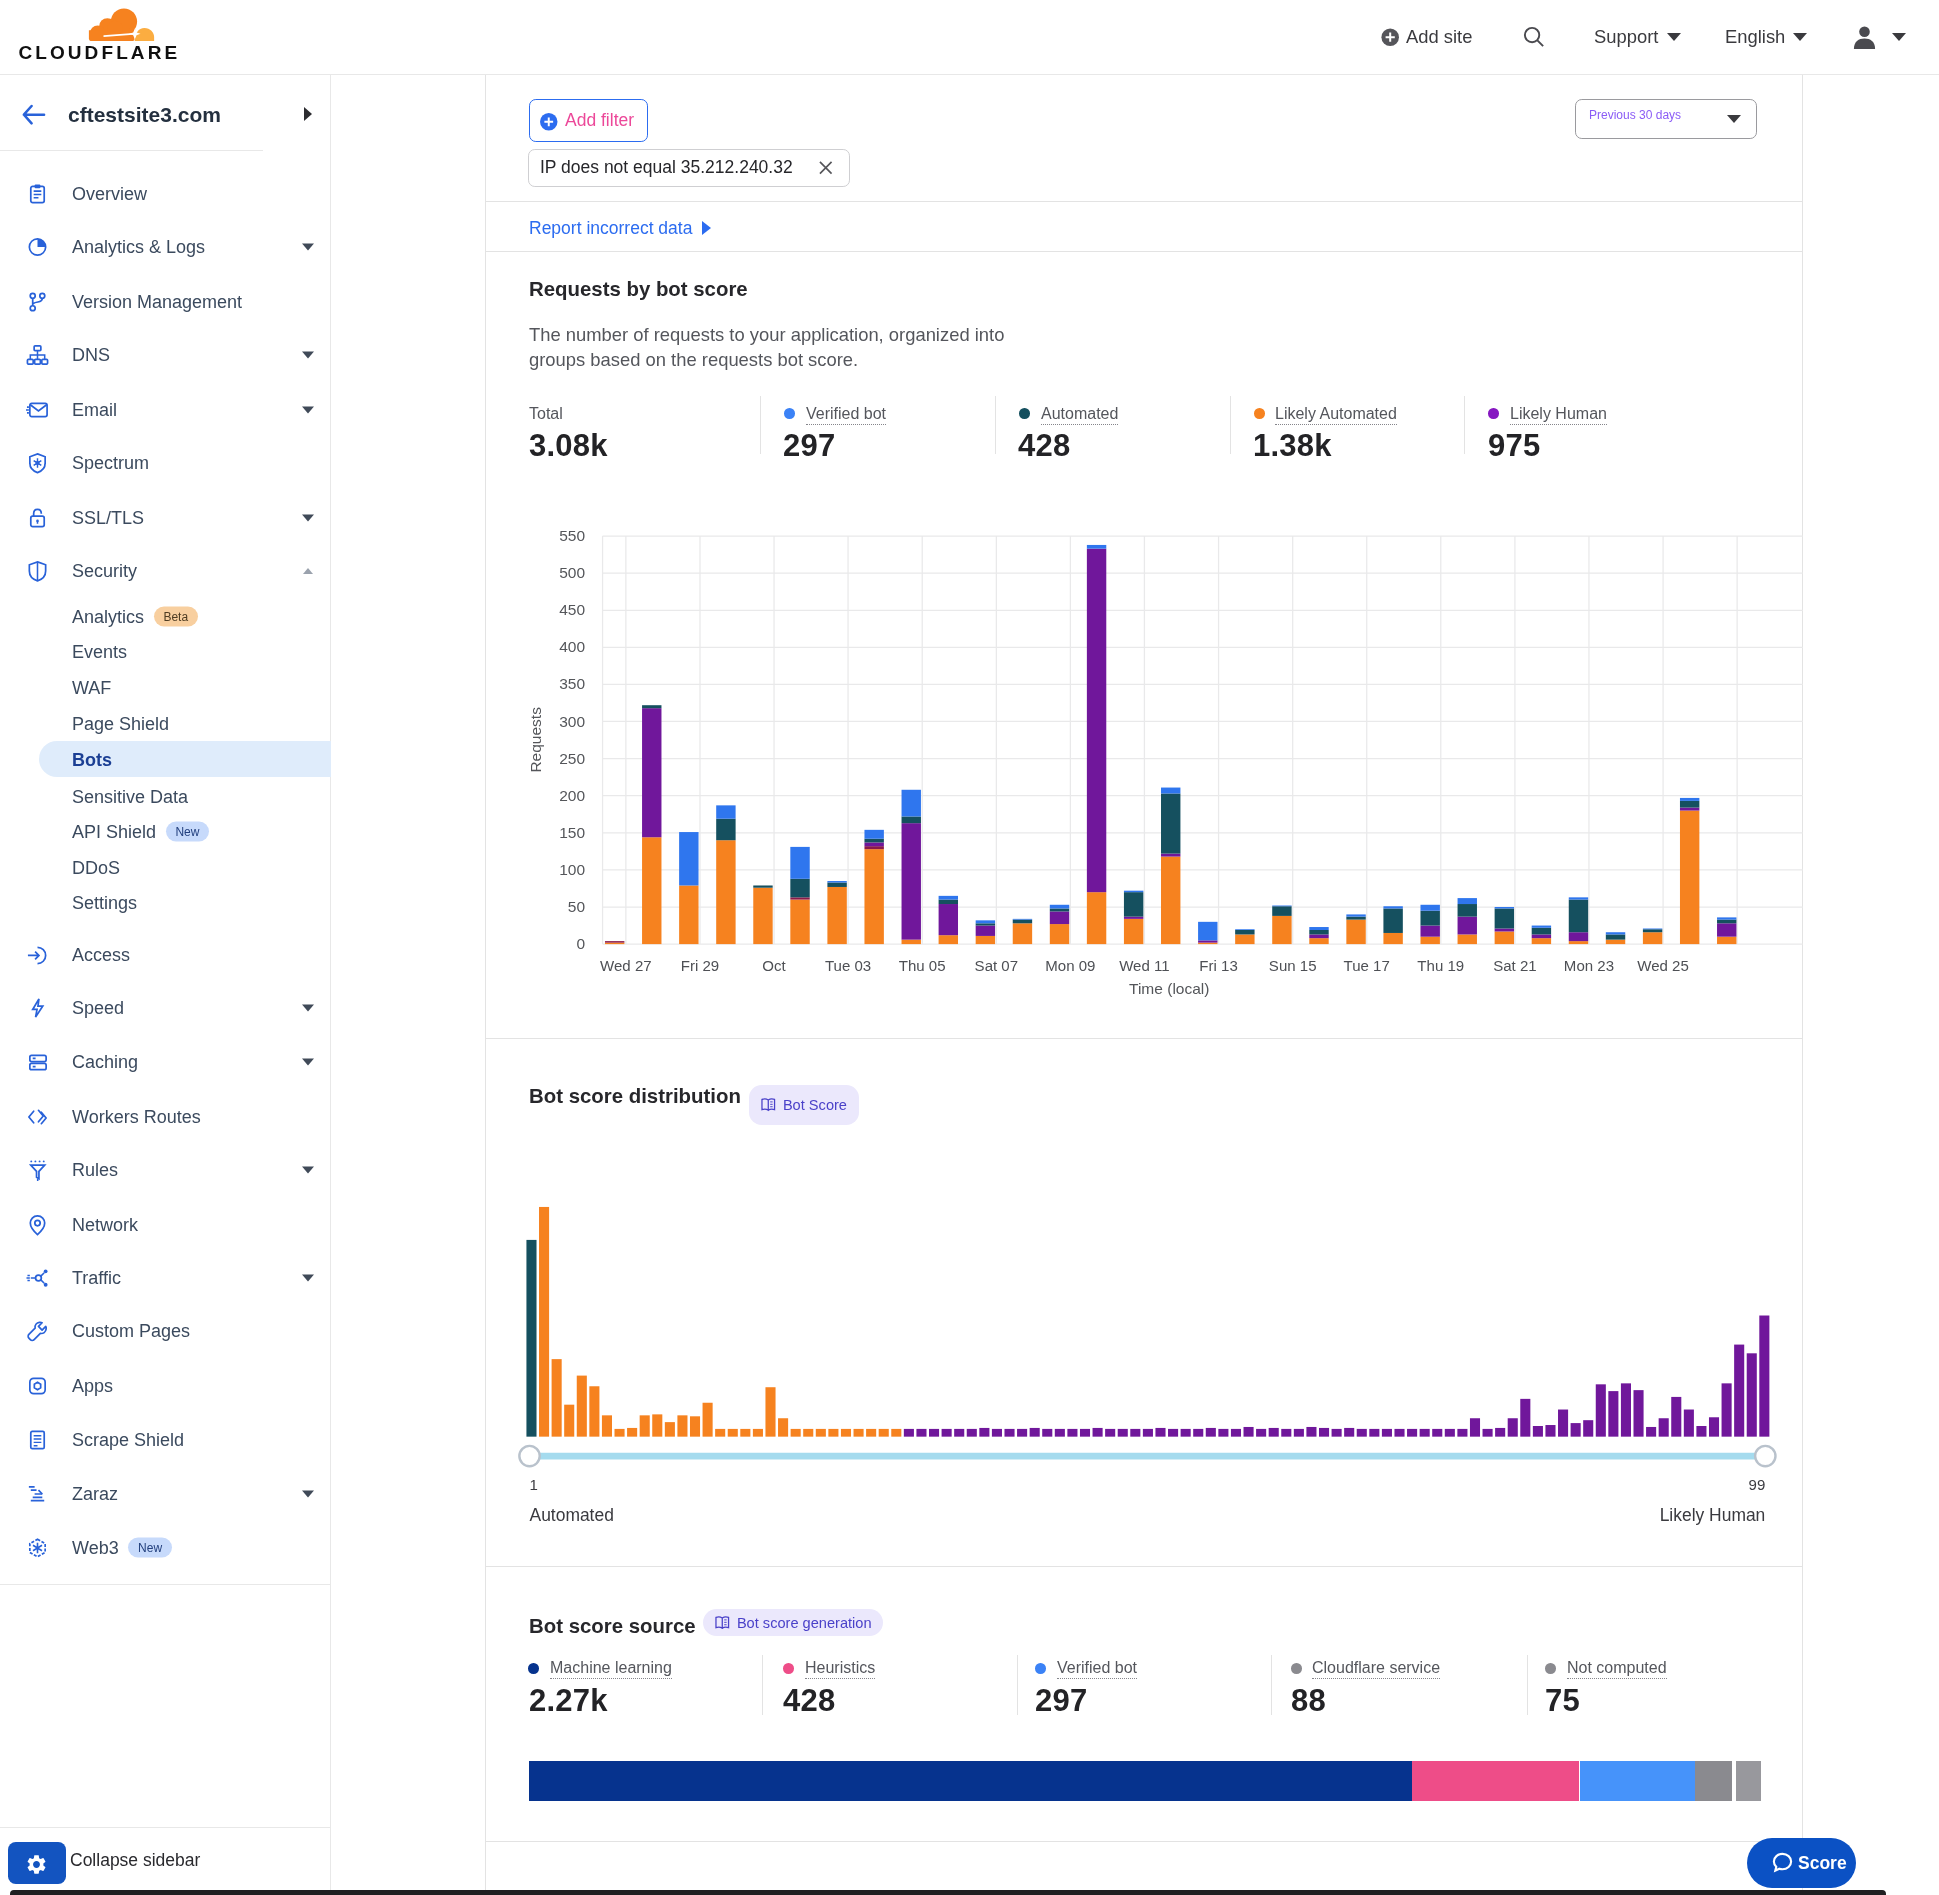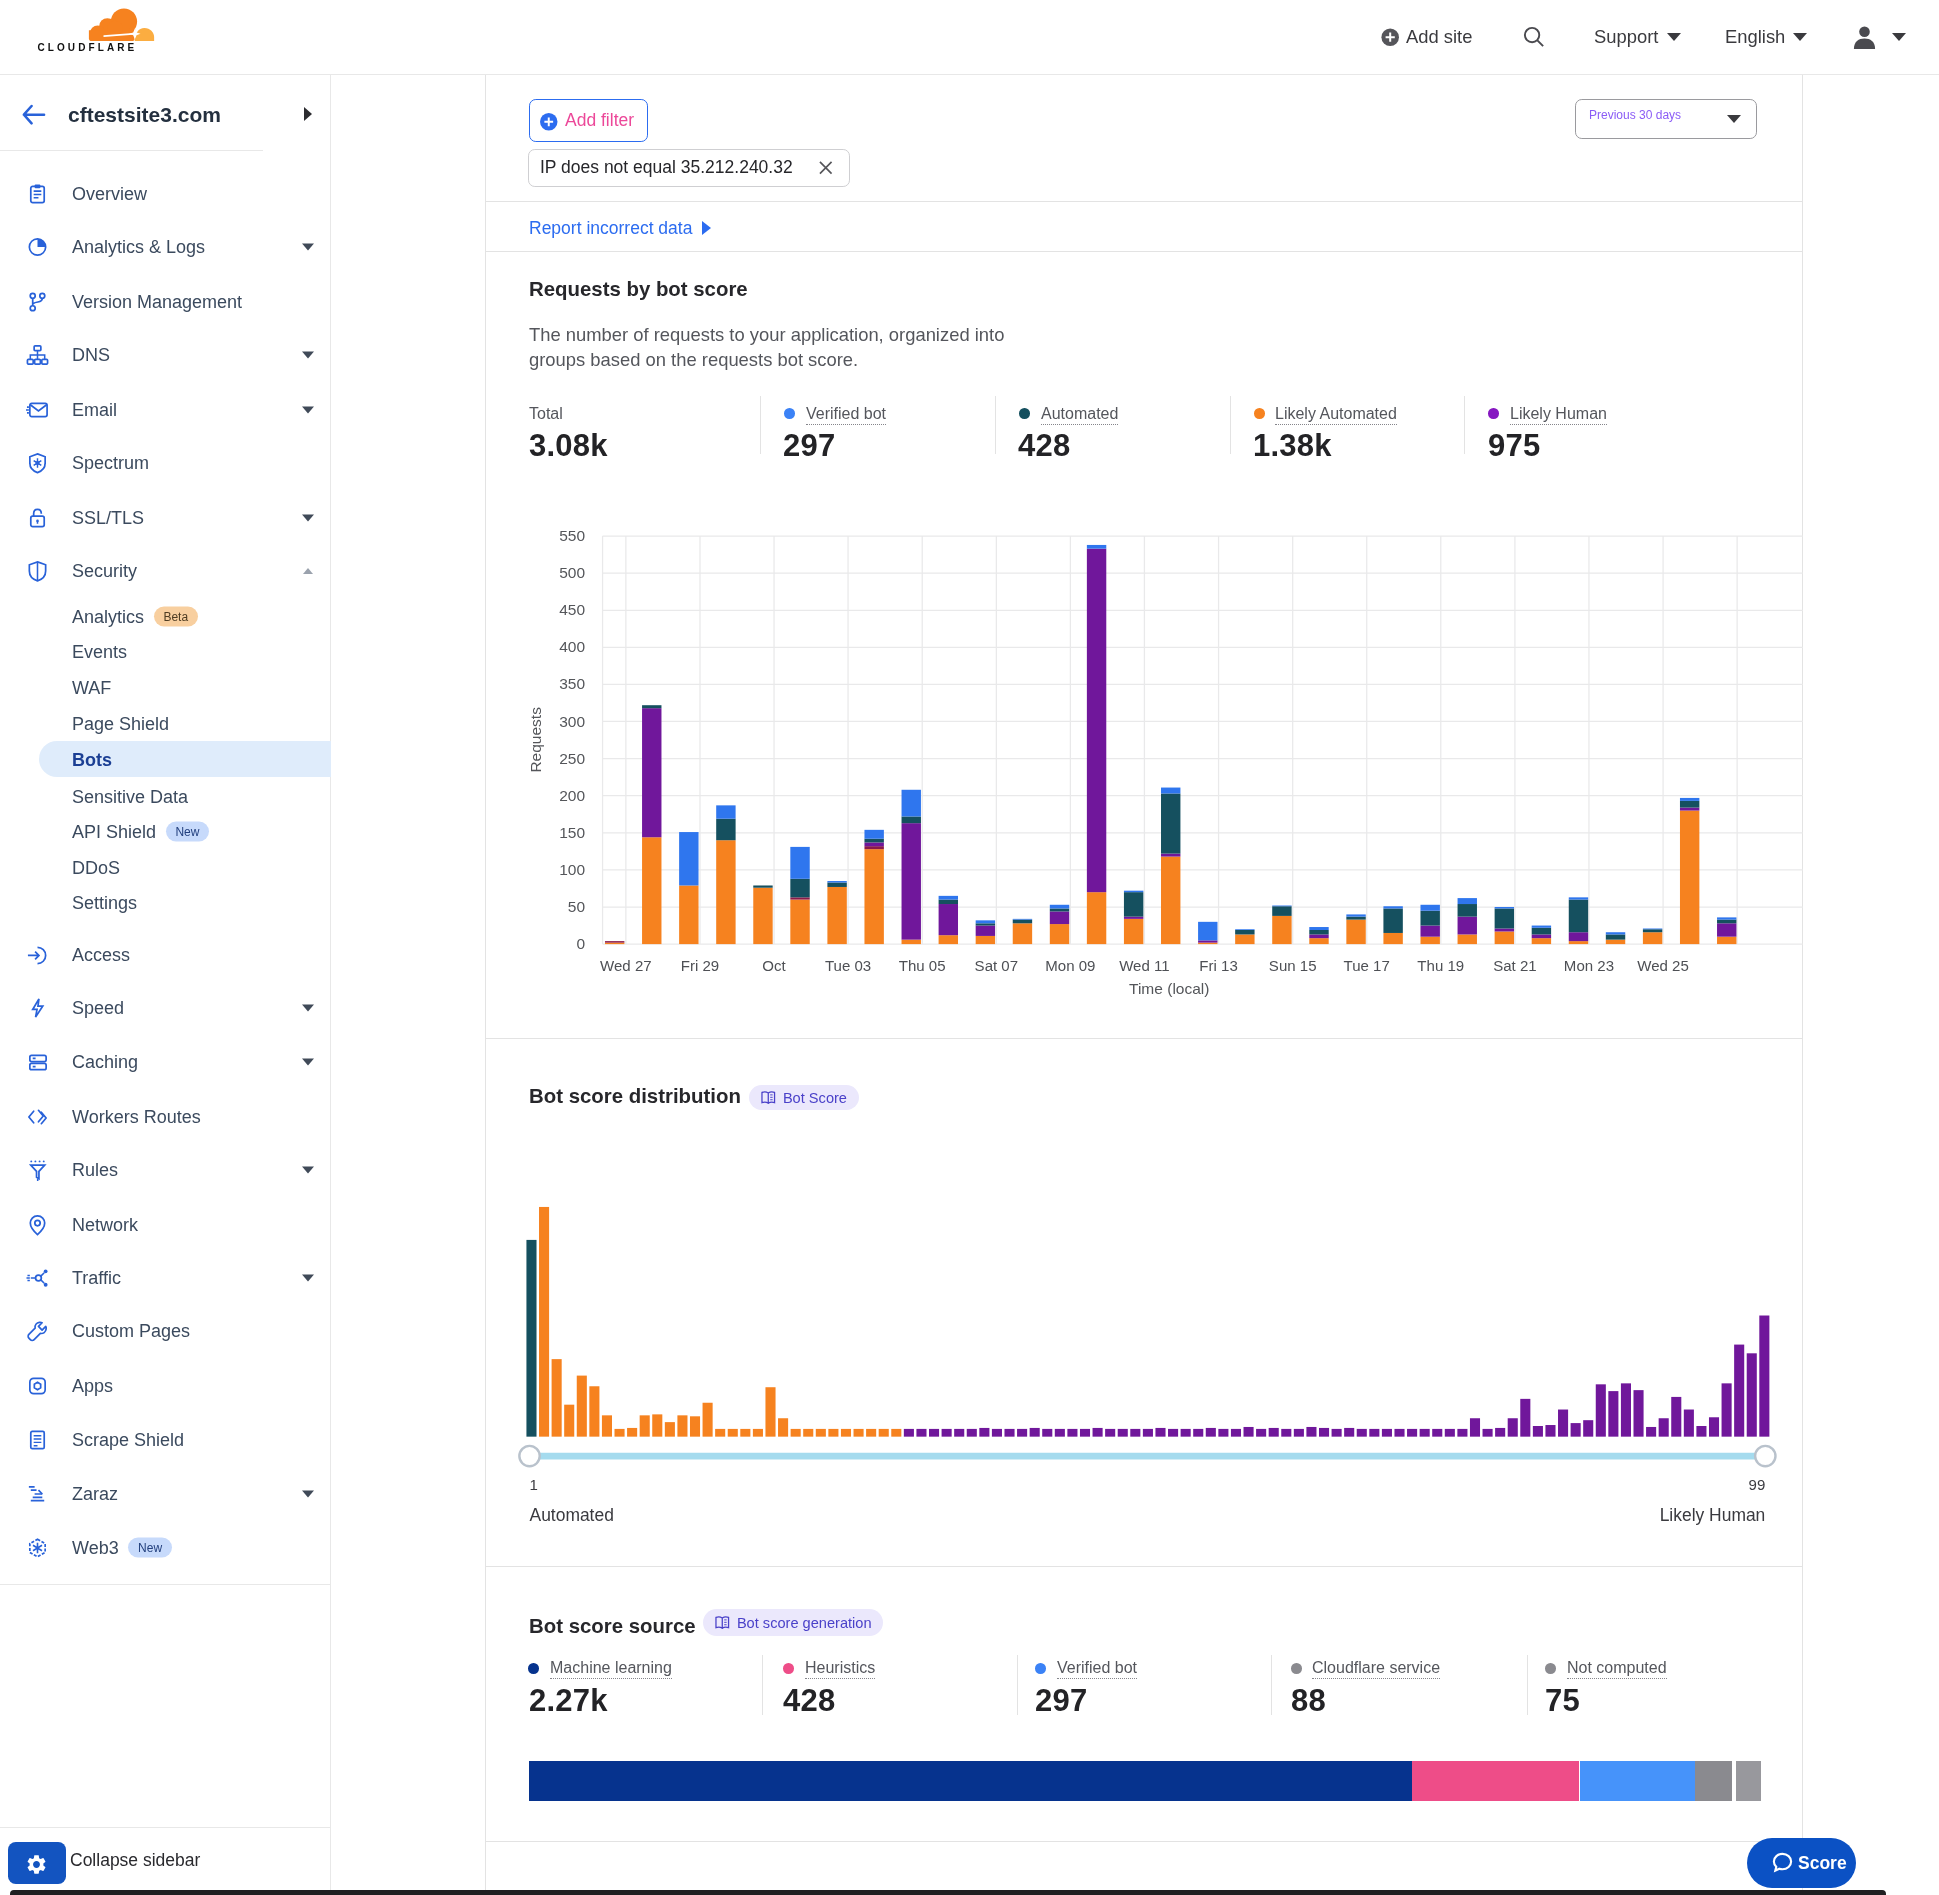--- a/index.html
+++ b/index.html
@@ -20,38 +20,38 @@
 .pill-sel{position:absolute;left:39px;width:292px;height:36px;background:#dfecfb;border-radius:18.4px 0 0 18.4px;}
 .card{position:absolute;left:485px;top:75px;width:1318px;height:1820px;background:#fff;border-left:1px solid #e3e3e3;border-right:1px solid #e3e3e3;}
 .divider{position:absolute;left:485px;width:1317px;height:1px;background:#e3e3e3;}
 .h2{position:absolute;font-size:20.4px;font-weight:bold;color:#27272b;}
 .desc{position:absolute;font-size:18.4px;color:#54565c;line-height:25px;}
 .statlbl{font-size:16px;color:#54565c;}
 .statnum{position:absolute;font-size:31px;font-weight:bold;color:#232326;letter-spacing:0.2px;}
 .dot{position:absolute;width:10.7px;height:10.7px;border-radius:50%;}
 .dotted{border-bottom:1.9px dotted #85858b;padding-bottom:1.9px;}
 .vdiv{position:absolute;width:1px;background:#e3e3e3;}
-.cfbadge{position:absolute;height:25px;border-radius:12.6px;background:#ebe8fc;color:#4a41c9;font-size:14.6px;display:flex;align-items:center;padding:0 11.6px;gap:6.8px;}
+.cfbadge{position:absolute;height:40px;border-radius:12.6px;background:#ebe8fc;color:#4a41c9;font-size:14.6px;display:flex;align-items:center;padding:0 11.6px;gap:6.8px;}
 .btn{position:absolute;border-radius:6.8px;background:#fff;}
 </style></head><body>
 <div id="page">
     <div class="card"></div>
     <div class="hdr">
       <svg class="abs" style="left:85px;top:5.8px" width="74" height="39" viewBox="0 0 76 40">
         <circle cx="40" cy="16" r="13.5" fill="#f6821f"></circle>
         <circle cx="23" cy="21" r="8.5" fill="#f6821f"></circle>
         <circle cx="13" cy="28" r="8" fill="#f6821f"></circle>
         <path d="M4 25 H51 V33 Q51 36 48 36 H7 Q4 36 4 33 Z" fill="#f6821f"></path>
         <circle cx="31" cy="23" r="8" fill="#f6821f"></circle>
         <path d="M48 17 Q51.5 20 51.5 26 L51.5 30 L44 30 Z" fill="#f6821f"></path>
         <path d="M51 36 C51 28 55 22.5 61 22.5 C67 22.5 71 27 71 32 L71 36 Z" fill="#fbad41"></path>
         <polygon points="19,29.9 49.5,27.6 49.5,29.5 19,31.9" fill="#fff"></polygon>
         <path d="M51.2 23.2 L52.9 27.2 L57 28.6 L52.9 30 L51.2 34 L49.5 30 L45.4 28.6 L49.5 27.2 Z" fill="#fff"></path>
       </svg>
-      <div class="abs" style="left:18.4px;top:42px;width:138px;text-align:center;font-size:10px;font-weight:bold;color:#101010;letter-spacing:3.1px;">CLOUDFLARE</div>
+      <div class="abs" style="left:18.4px;top:42px;width:138px;font-size:19px;font-weight:bold;color:#101010;letter-spacing:3.1px;">CLOUDFLARE</div>
       <svg class="abs" style="left:1381px;top:28px" width="18.4" height="18.4" viewBox="0 0 22 22">
         <circle cx="11" cy="11" r="10.5" fill="#55555a"></circle>
         <path d="M11 5.5 V16.5 M5.5 11 H16.5" stroke="#fff" stroke-width="2.4"></path>
       </svg>
       <div class="hitem" style="left:1406px;top:26px;">Add site</div>
       <svg class="abs" style="left:1522px;top:25px" width="24" height="24" viewBox="0 0 25 25">
         <circle cx="10.5" cy="10.5" r="7.5" fill="none" stroke="#4a4a4f" stroke-width="2"></circle>
         <path d="M16 16 L22 22" stroke="#4a4a4f" stroke-width="2"></path>
       </svg>
       <div class="hitem" style="left:1594px;top:26px;">Support</div>

